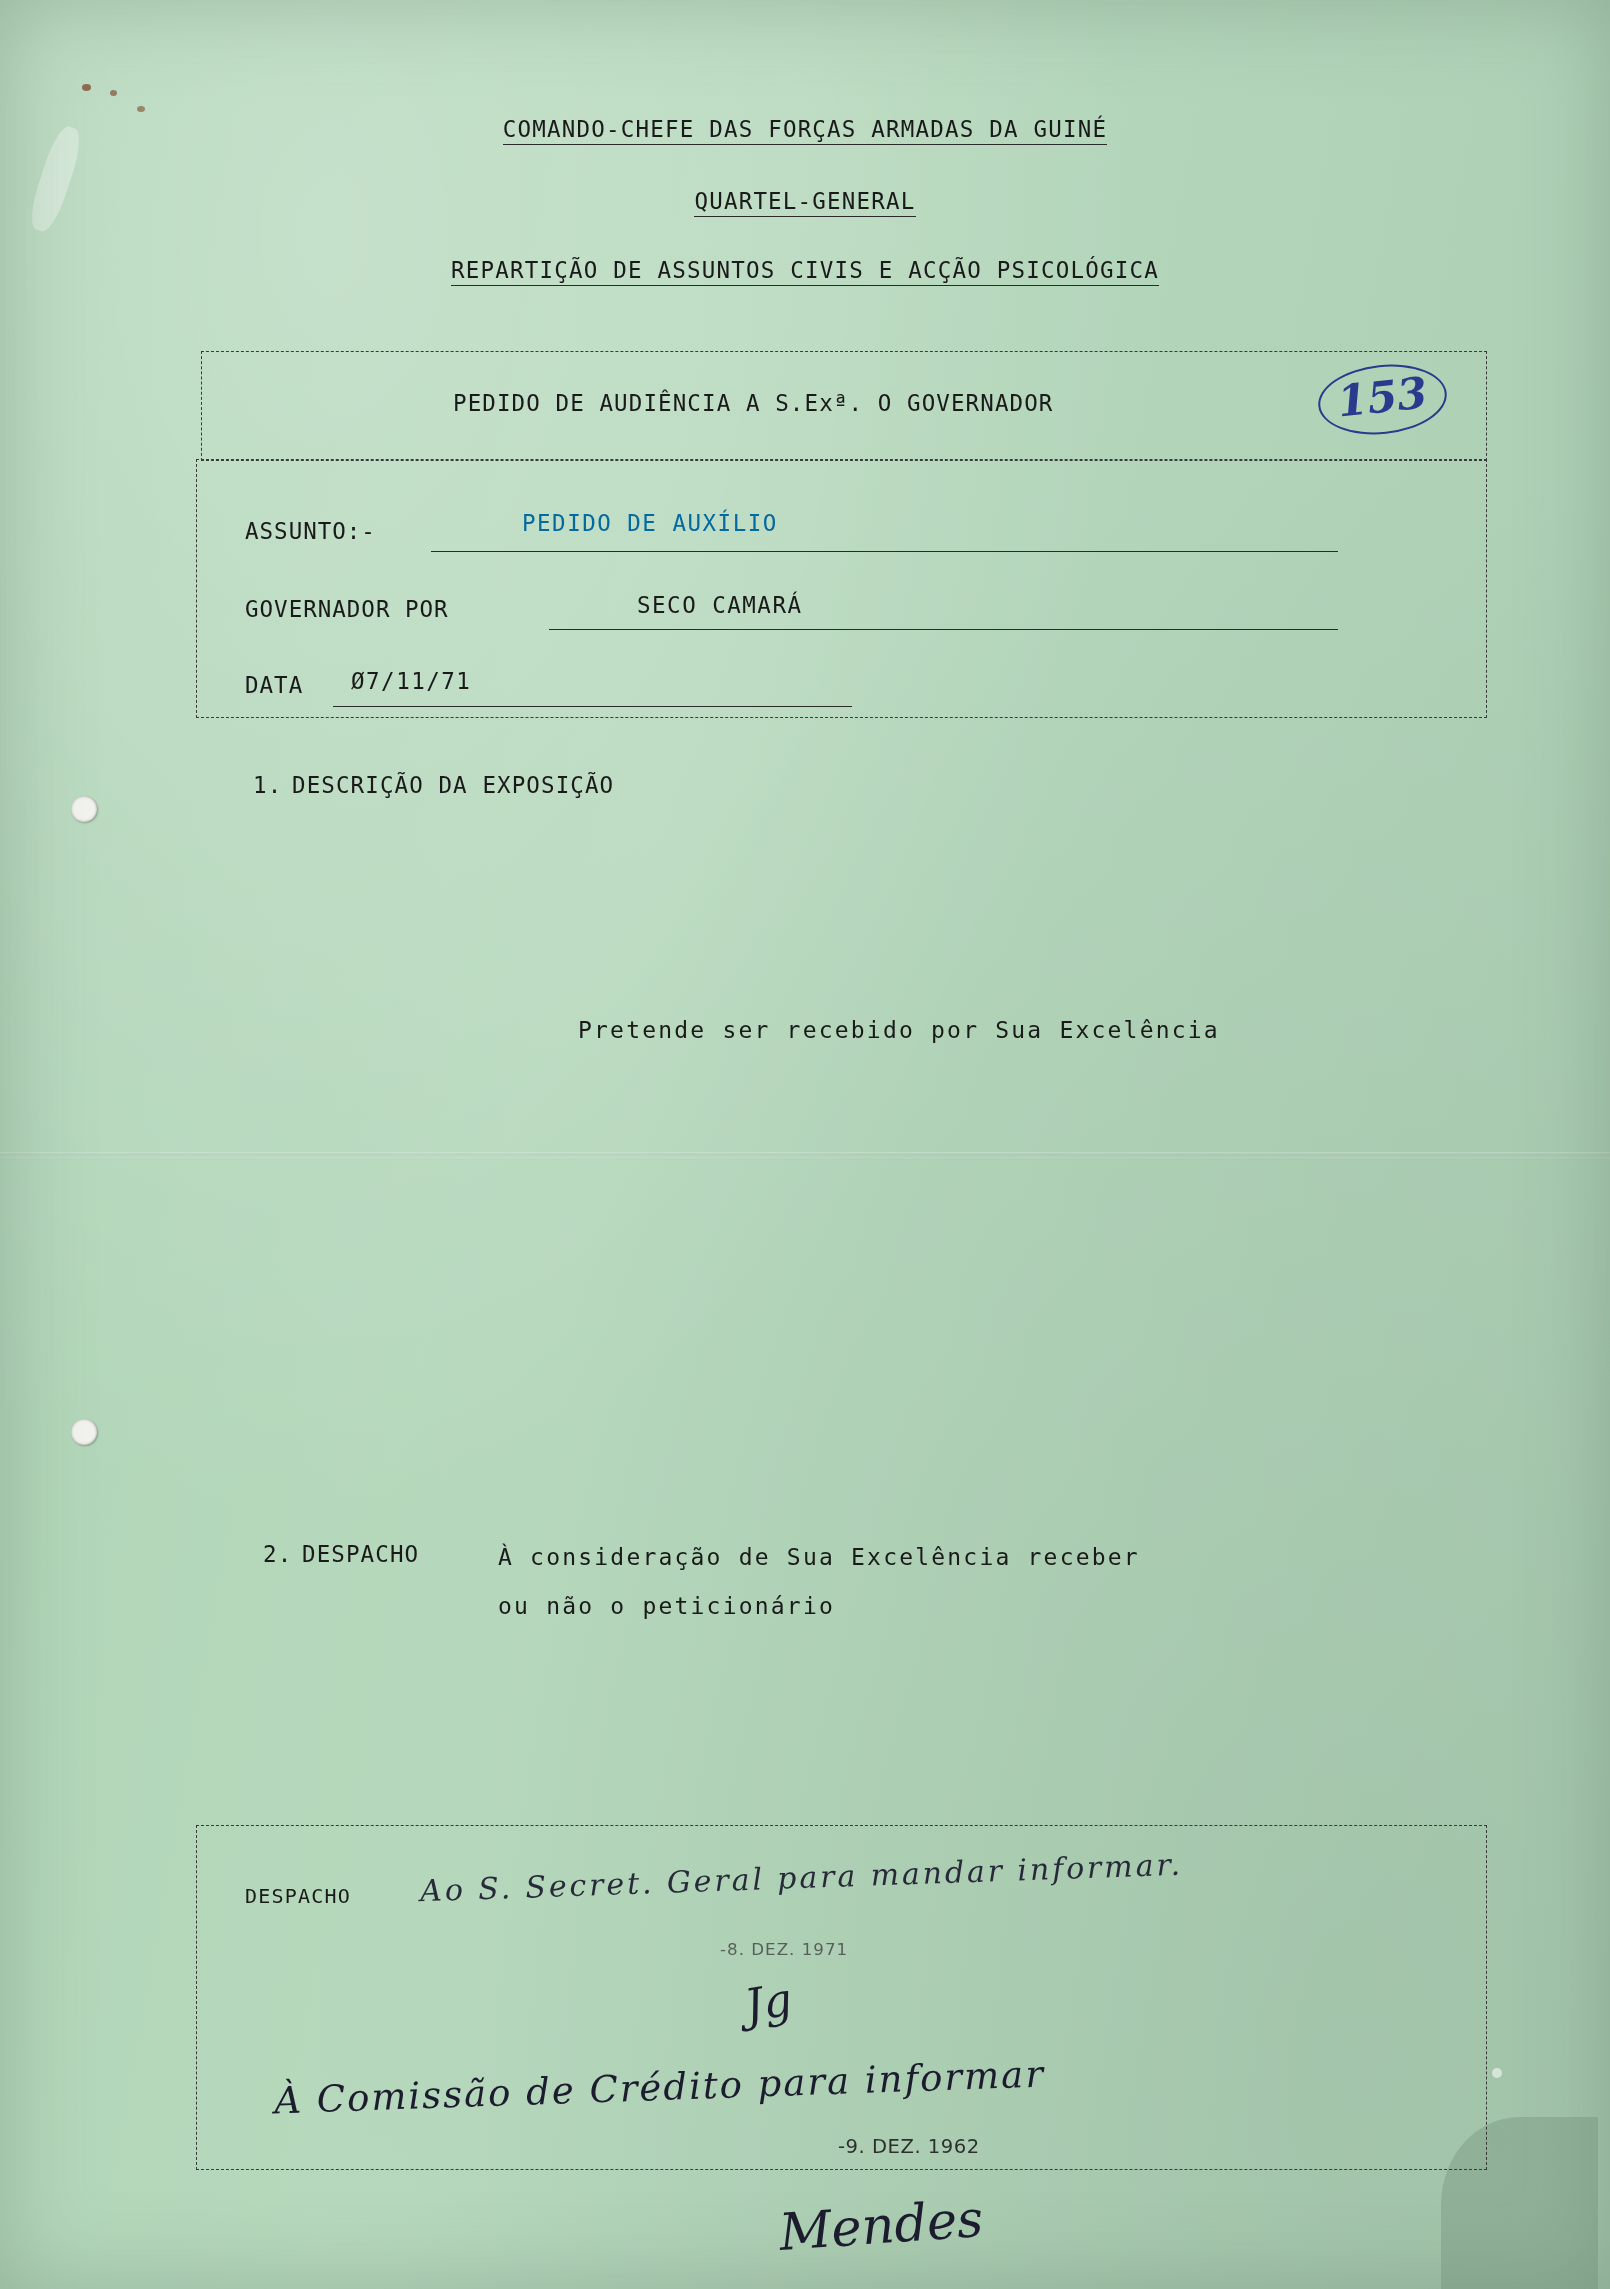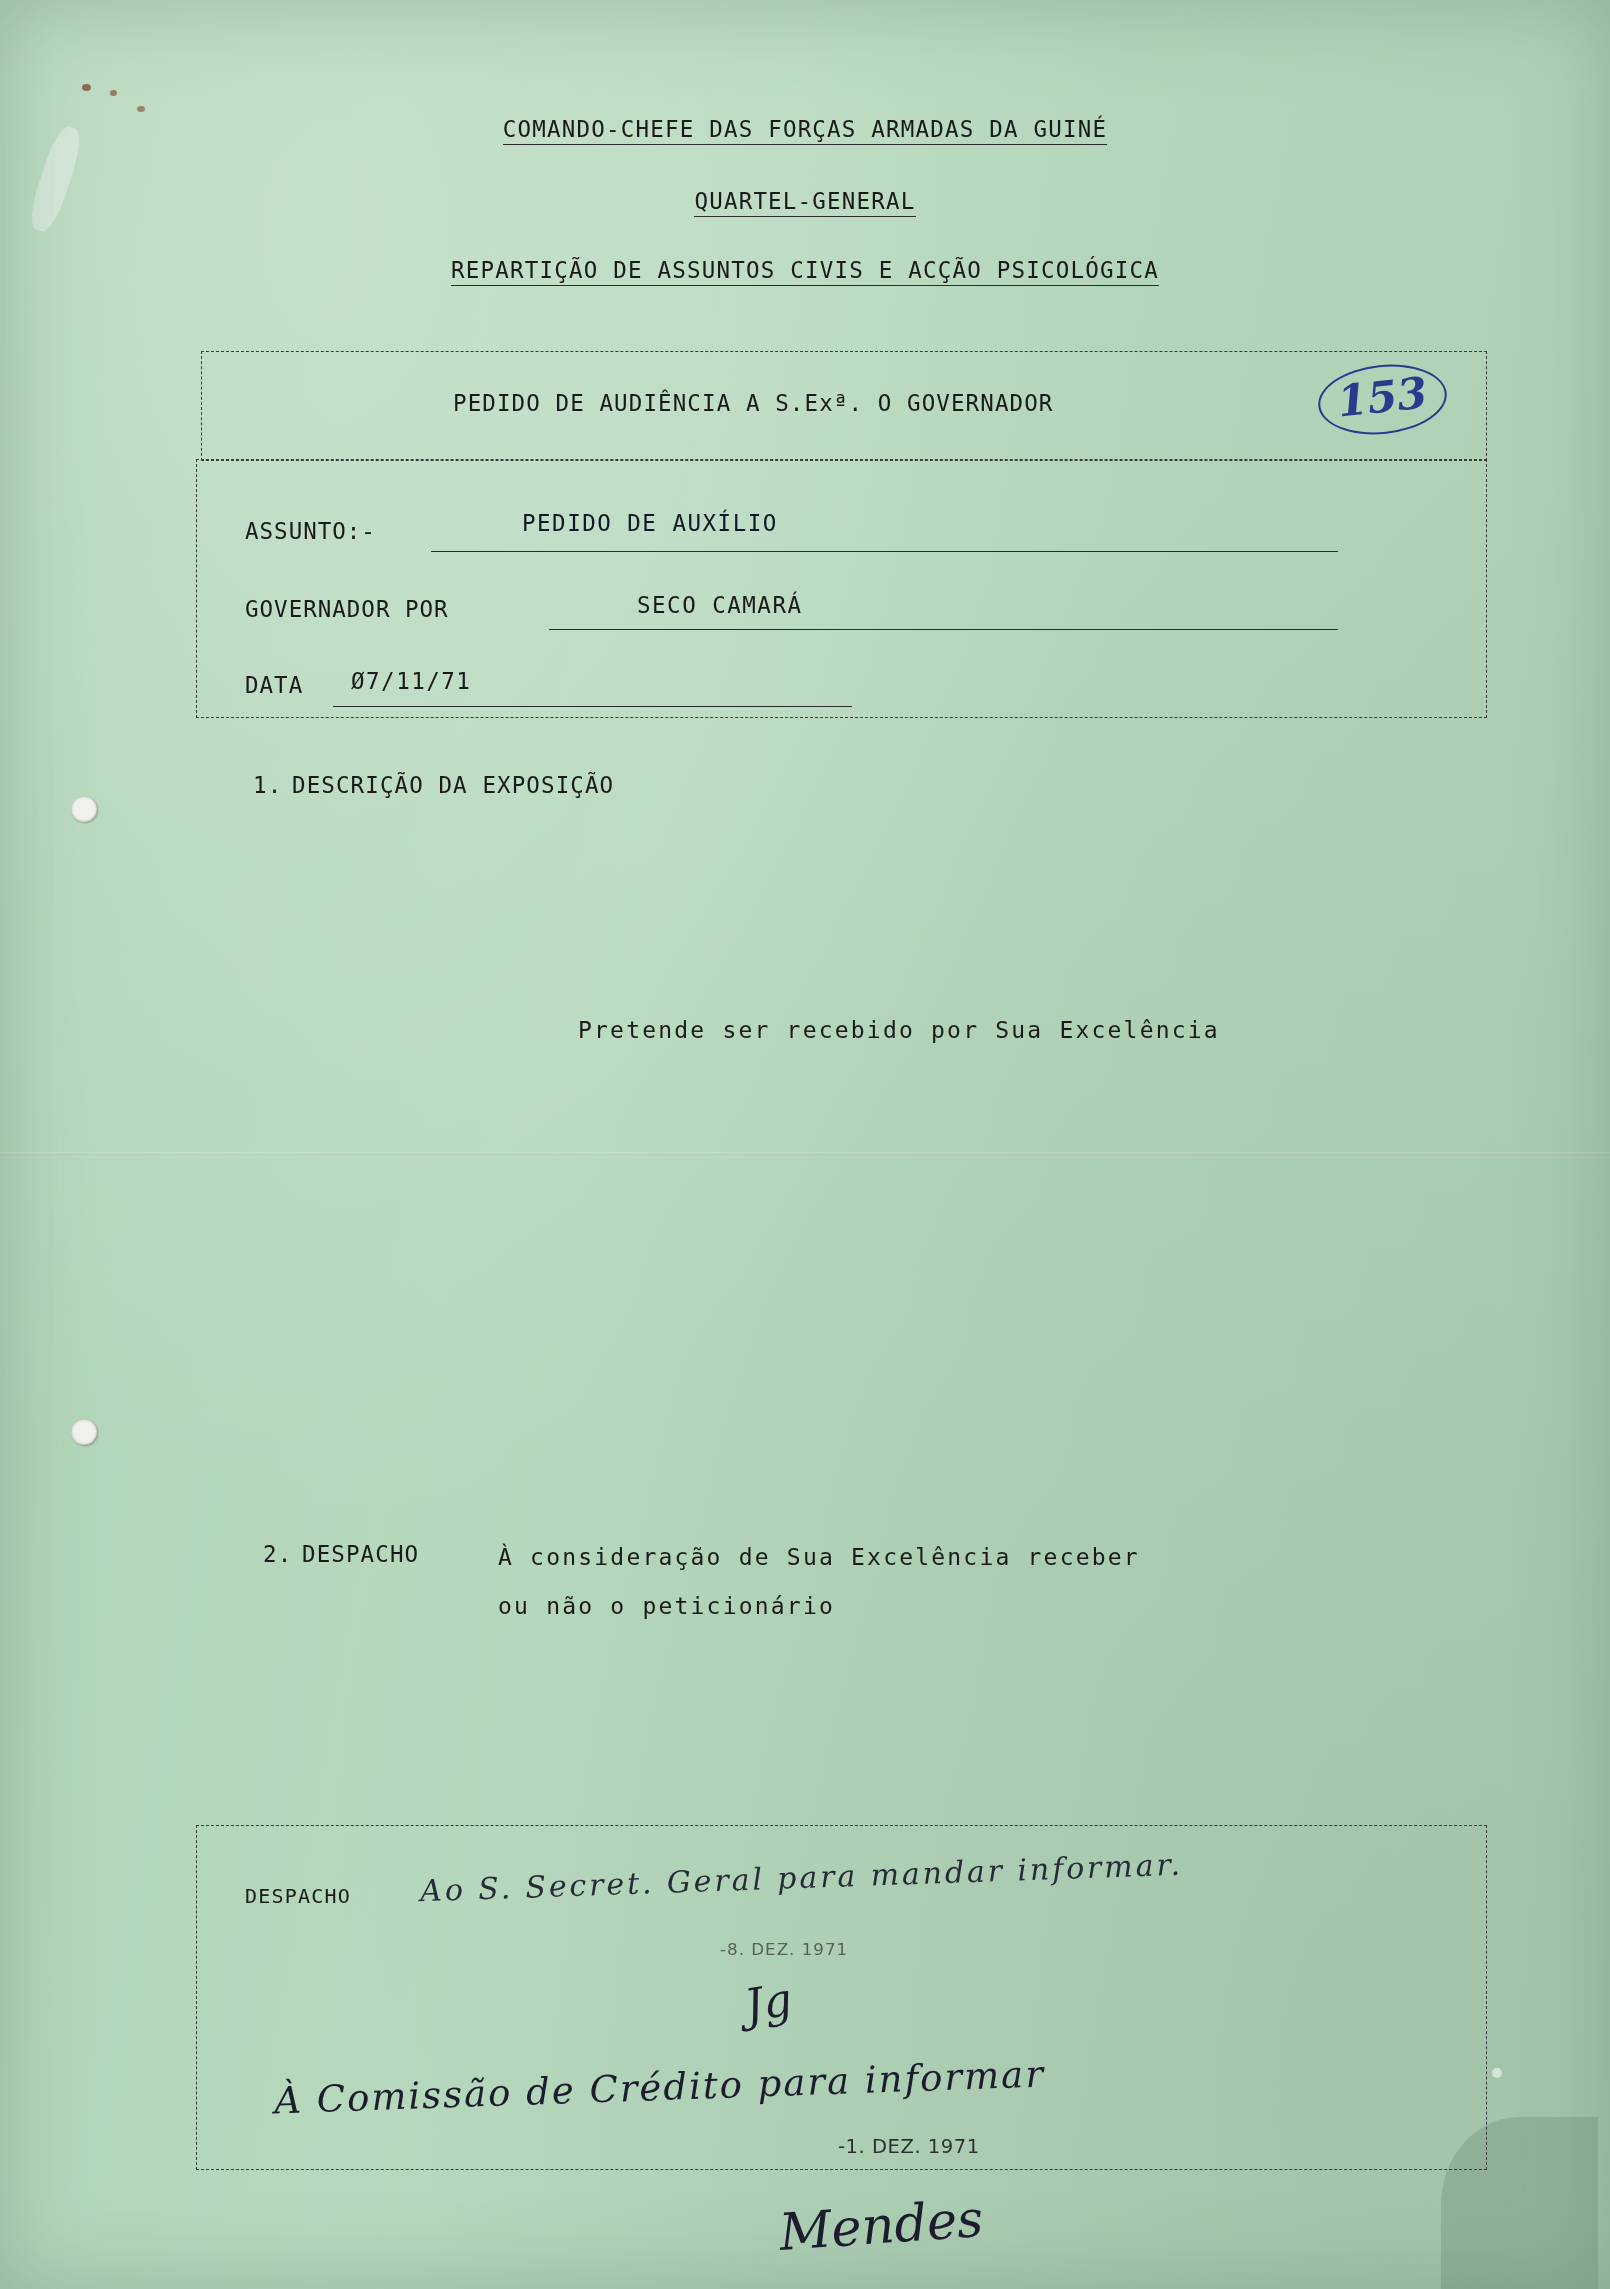--- a/index.html
+++ b/index.html
@@ -107,21 +107,21 @@
   .field-value {
     position: absolute;
     font-size: 22.5px;
     letter-spacing: 1.5px;
   }
   .field-rule {
     position: absolute;
     border-bottom: 1.5px solid #2a2a2a;
   }
   .red {
-    color: #0f172a;
+    color: #0369a1;
     text-align: center;
   }
 
   .section {
     position: absolute;
     font-size: 22.5px;
     letter-spacing: 1.1px;
   }
   .body-text {
     position: absolute;
@@ -225,19 +225,19 @@
     <div class="despacho-label" style="left:245px; top:1884px;">DESPACHO</div>
 
     <div class="hand" style="left:420px; top:1860px; font-size:30px; transform:rotate(-2deg); letter-spacing:2.9px; opacity:.92;">Ao S. Secret. Geral para mandar informar.</div>
 
     <div class="stamp" style="left:720px; top:1939px;">-8. DEZ. 1971</div>
 
     <div class="sig-swirl" style="left:745px; top:1976px; font-size:45px; transform:rotate(-10deg);">Jg</div>
 
     <div class="hand" style="left:274px; top:2066px; font-size:37px; transform:rotate(-2deg); letter-spacing:2px;">À Comissão de Crédito para informar</div>
 
-    <div class="stamp" style="left:838px; top:2135px; font-size:19.6px; letter-spacing:0.5px; color:#1f1f1f; opacity:.9;">-1. DEZ. 1971</div>
+    <div class="stamp" style="left:838px; top:2135px; font-size:19.6px; letter-spacing:0.5px; color:#1f1f1f; opacity:.9;">-9. DEZ. 1962</div>
 
     <div class="sig-swirl" style="left:779px; top:2196px; font-size:51px; transform:rotate(-4deg);">Mendes</div>
 
   </div>
 </div>
 
 
 </body></html>

